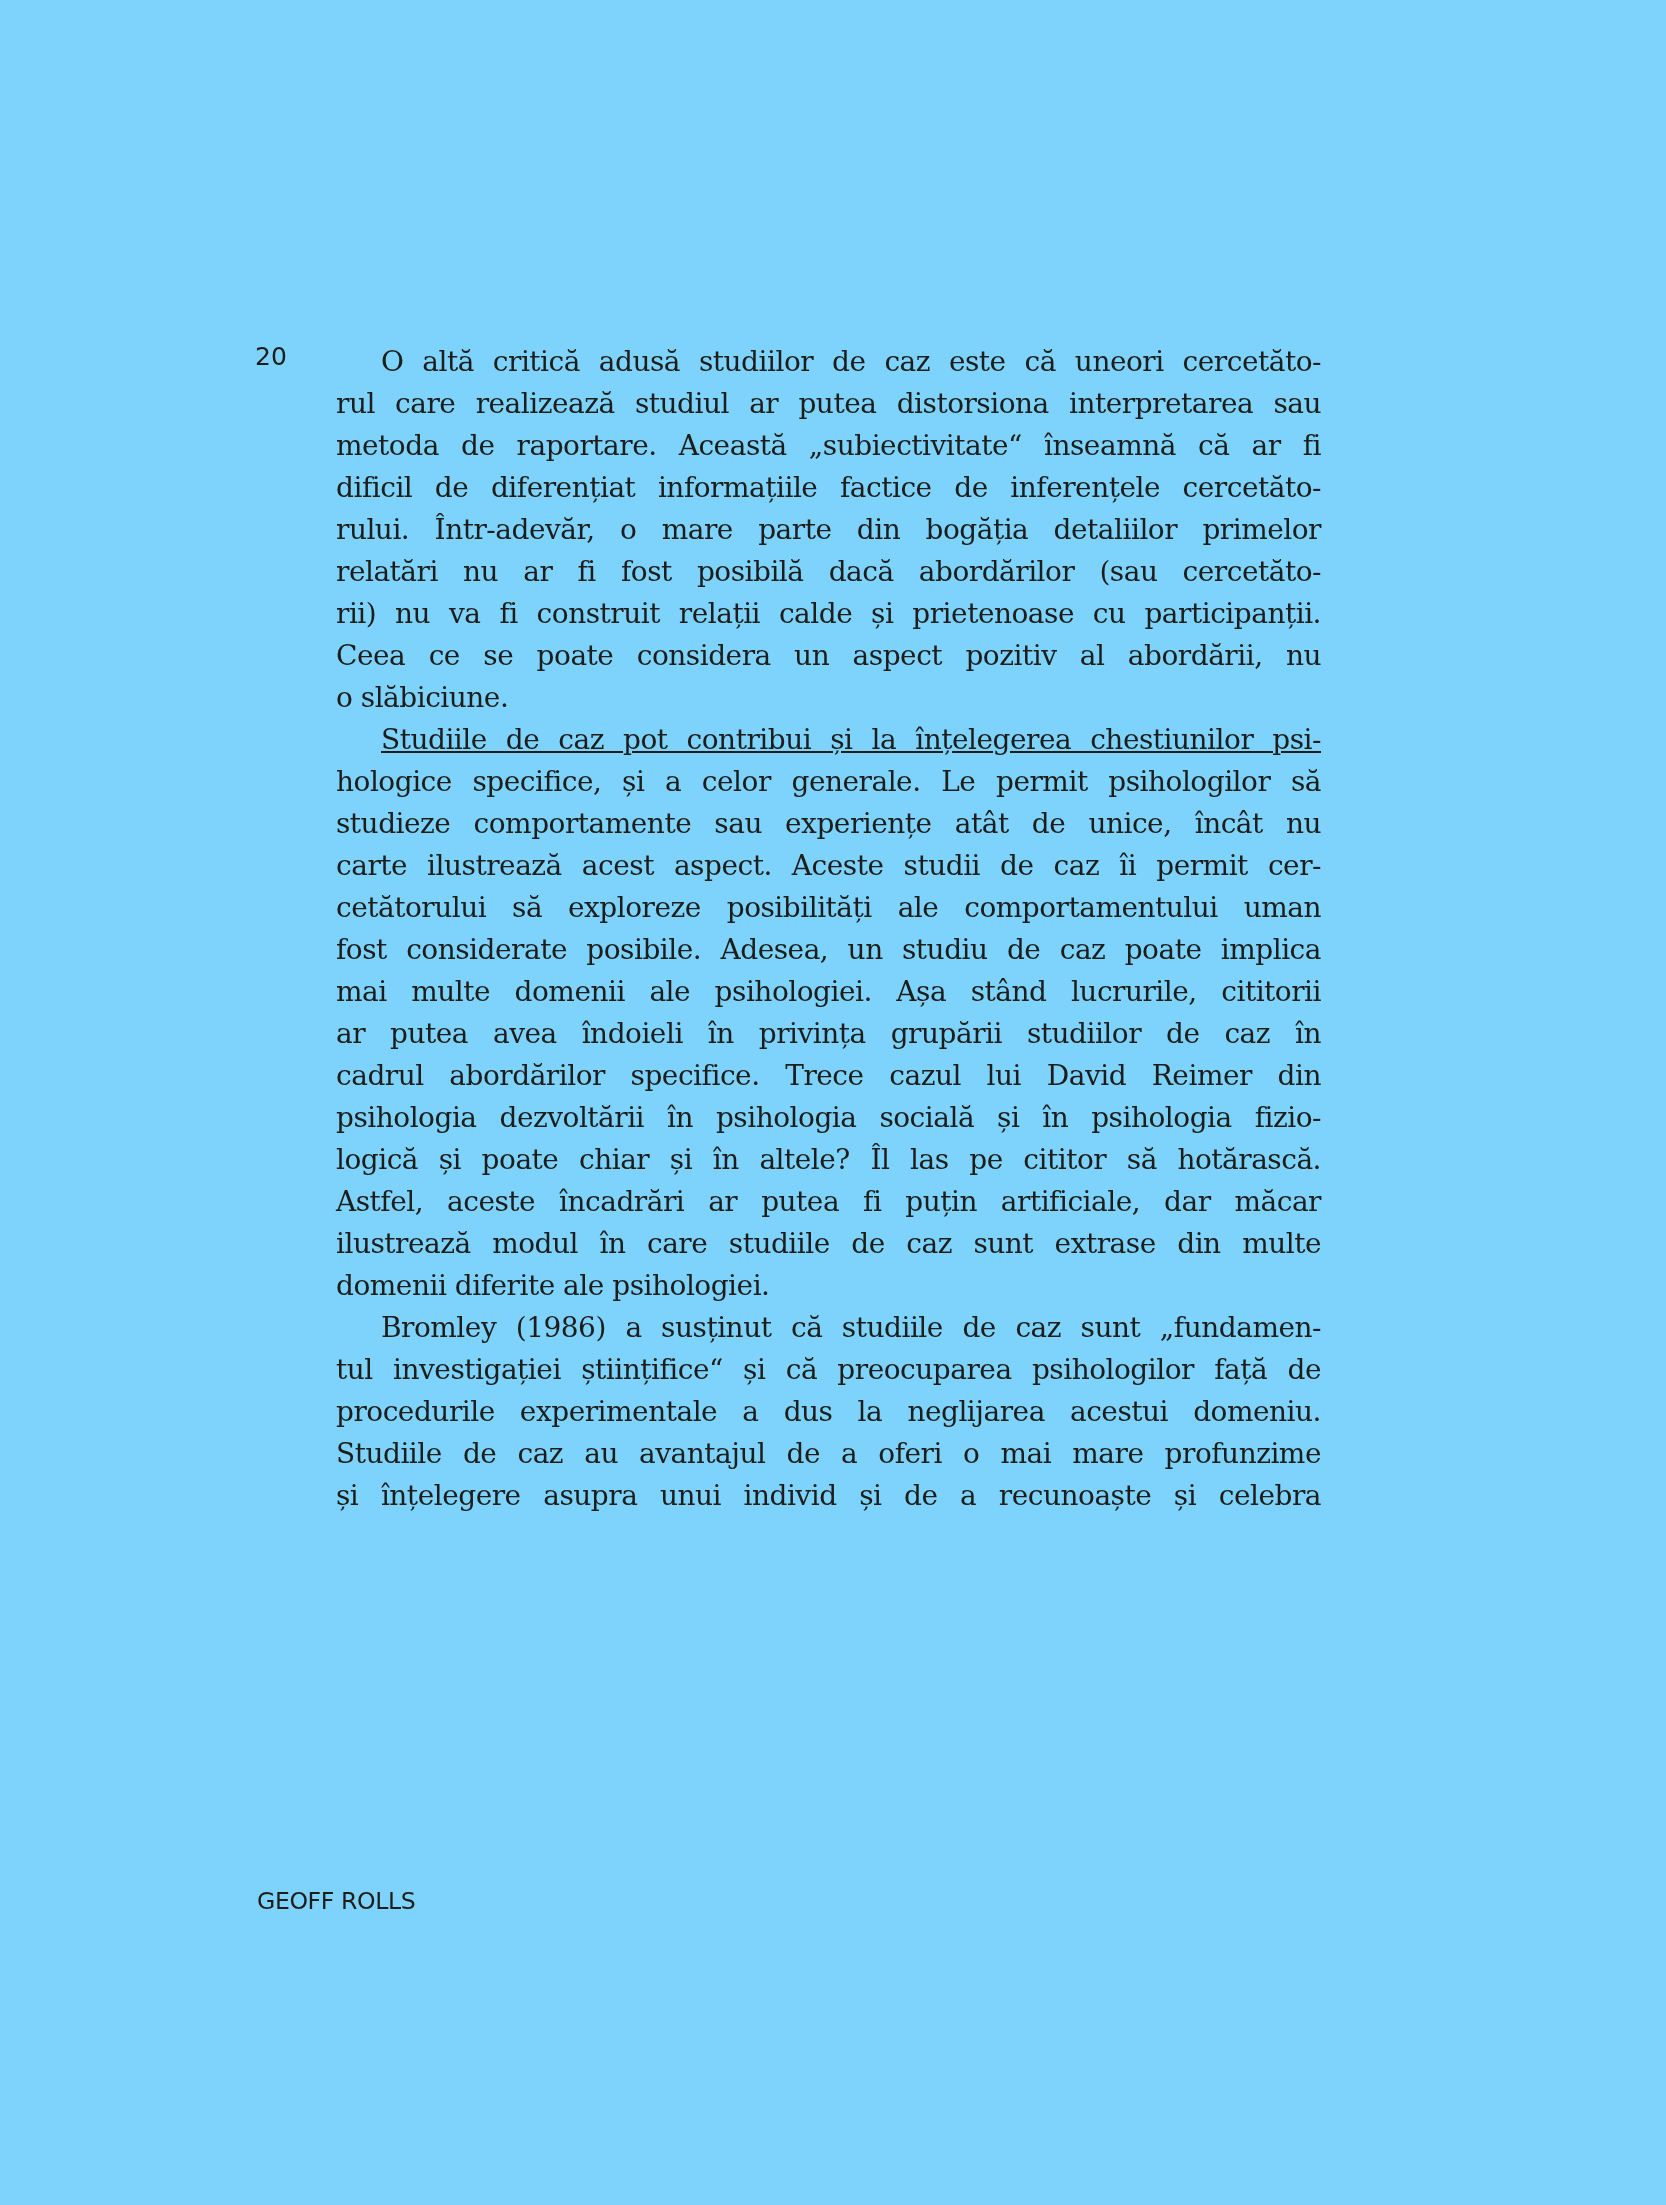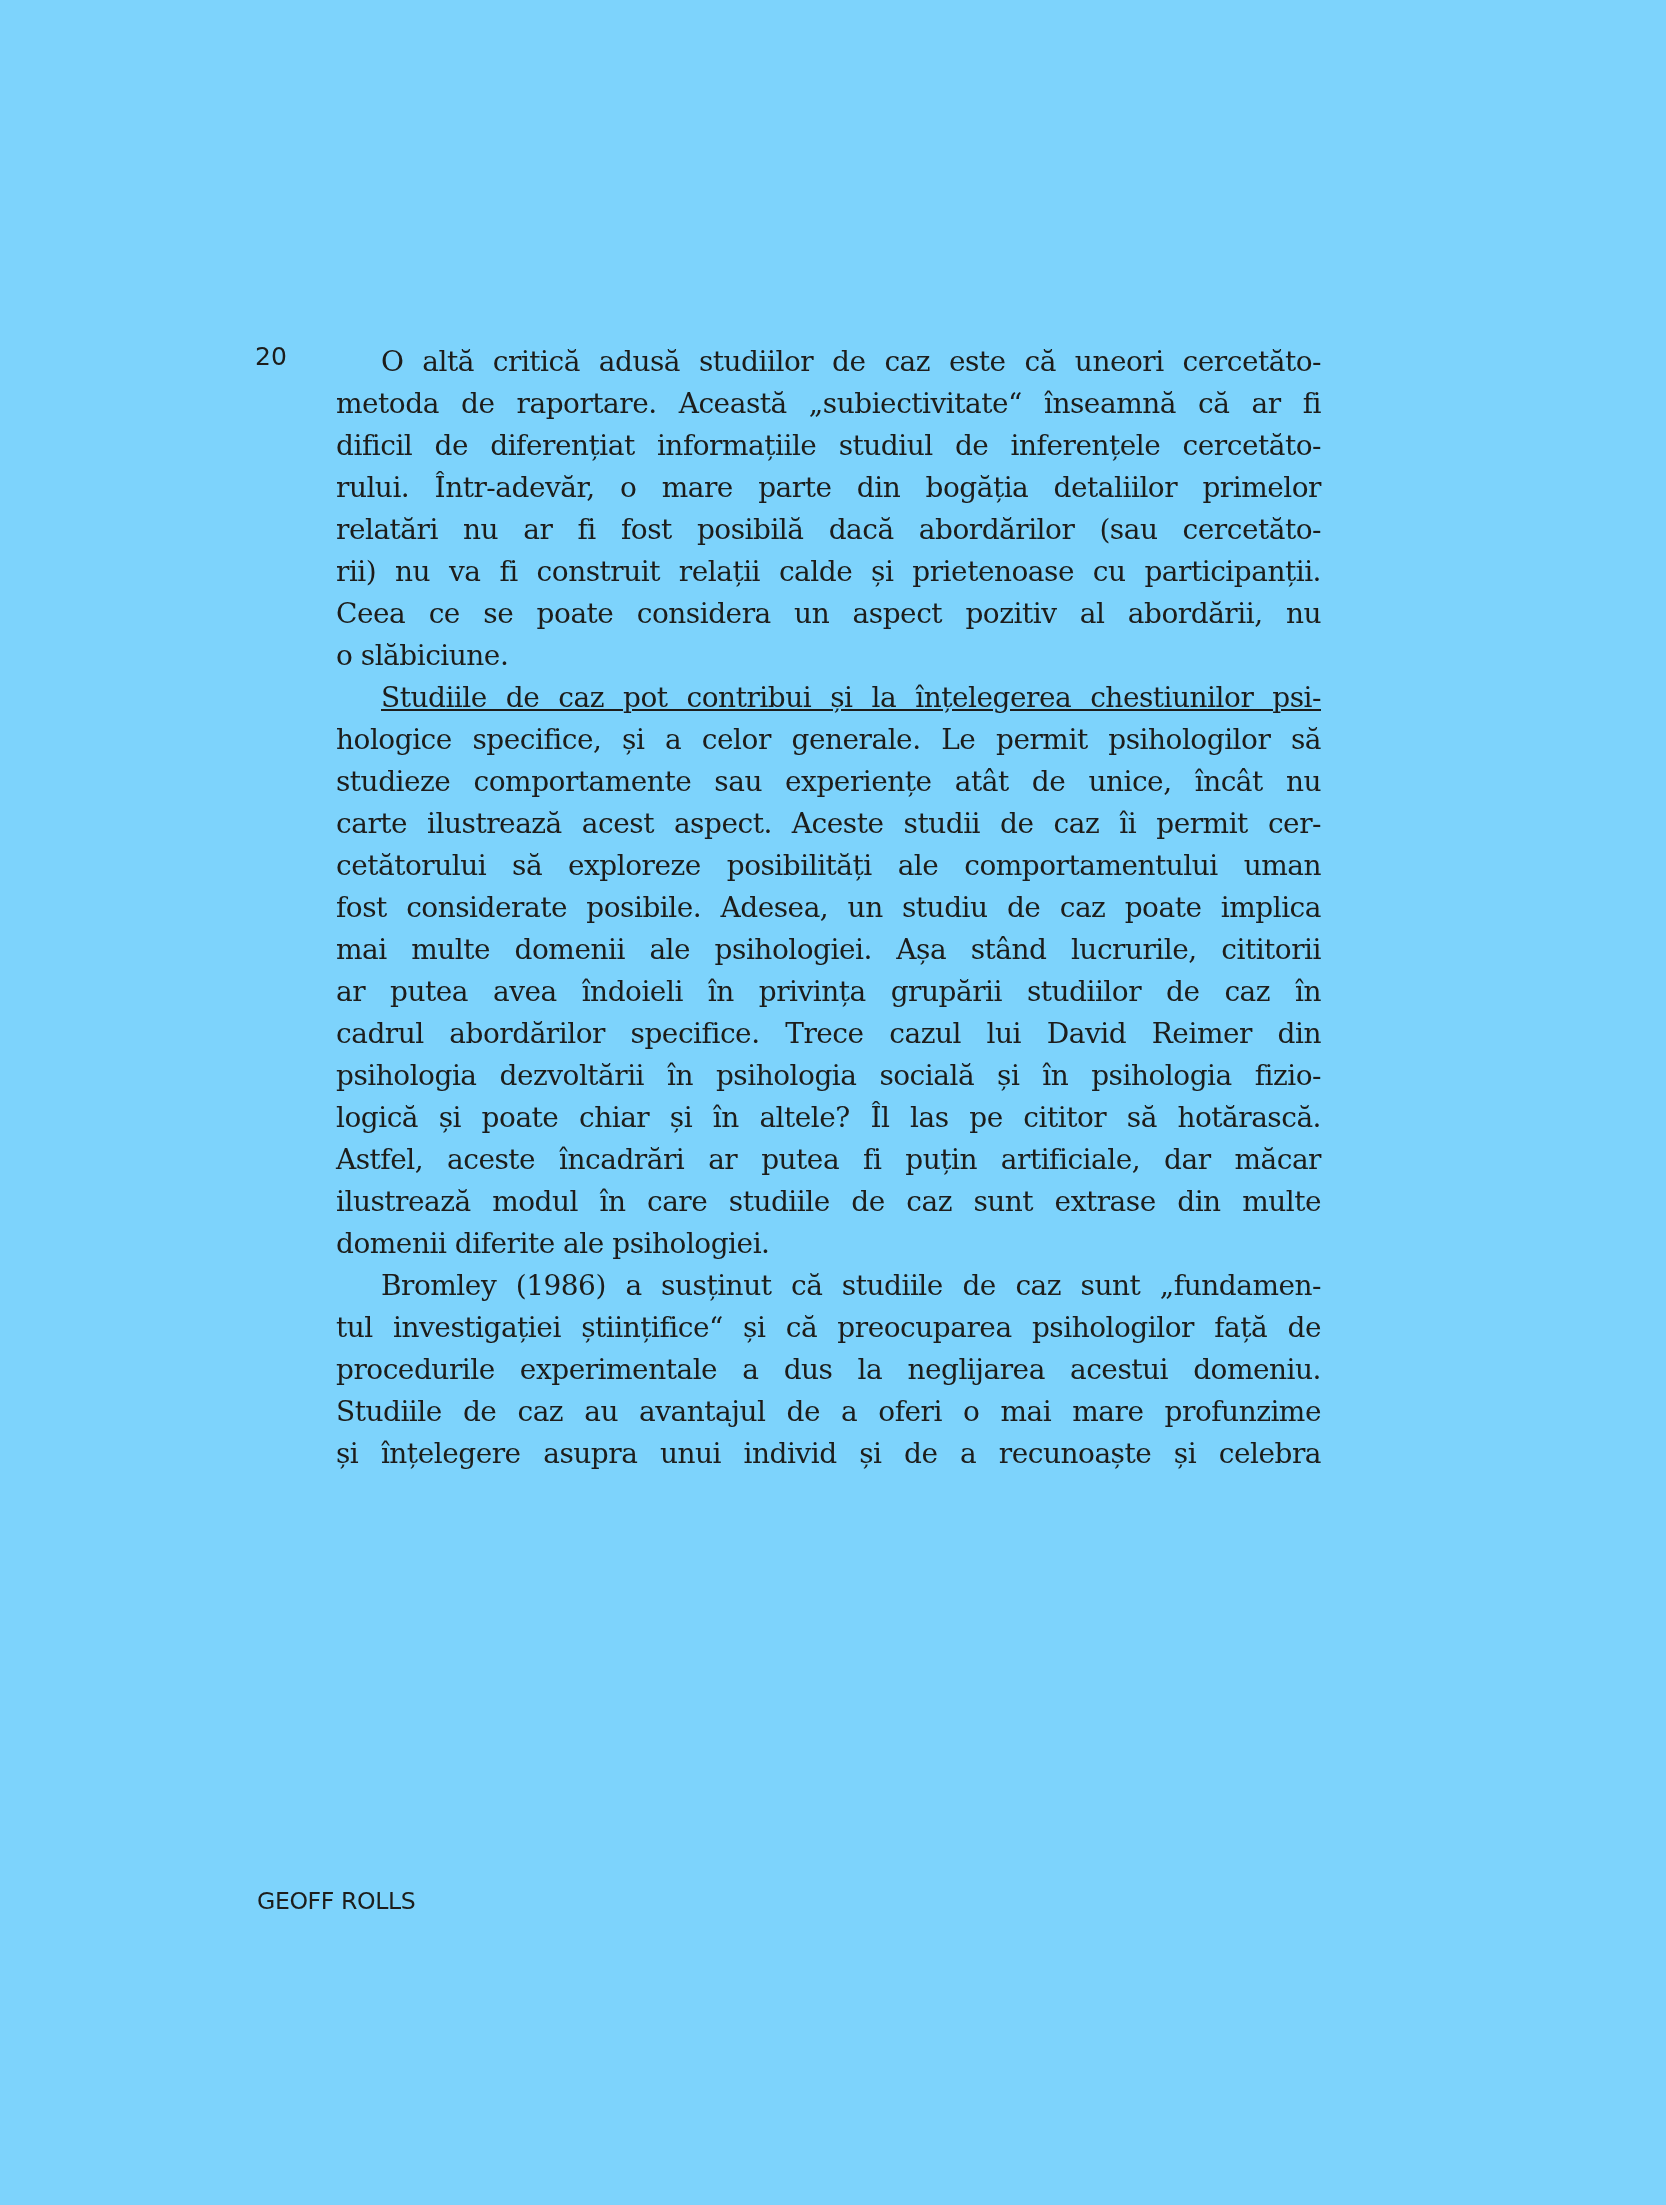--- a/index.html
+++ b/index.html
@@ -30,22 +30,23 @@
 </style>
 </head>
 <body>
 
 <div class="page">
   <div class="page-number">20</div>
 
   <div class="body-text">
     <div>
       <span class="line indent" style="white-space: nowrap;">O altă critică adusă studiilor de caz este că uneori cercetăto-</span>
+      <span class="line" style="white-space: nowrap;">rul care realizează studiul ar putea distorsiona interpretarea sau</span>
       <span class="line" style="white-space: nowrap;">metoda de raportare. Această „subiectivitate“ înseamnă că ar fi</span>
-      <span class="line" style="white-space: nowrap;">dificil de diferențiat informațiile studiul de inferențele cercetăto-</span>
+      <span class="line" style="white-space: nowrap;">dificil de diferențiat informațiile factice de inferențele cercetăto-</span>
       <span class="line" style="white-space: nowrap;">rului. Într-adevăr, o mare parte din bogăția detaliilor primelor</span>
       <span class="line" style="white-space: nowrap;">relatări nu ar fi fost posibilă dacă abordărilor (sau cercetăto-</span>
       <span class="line" style="white-space: nowrap;">rii) nu va fi construit relații calde și prietenoase cu participanții.</span>
       <span class="line" style="white-space: nowrap;">Ceea ce se poate considera un aspect pozitiv al abordării, nu</span>
       <span class="line last" style="white-space: nowrap;">o slăbiciune.</span>
     </div>
     <div>
       <span class="line indent" style="white-space: nowrap; text-decoration: underline;">Studiile de caz pot contribui și la înțelegerea chestiunilor psi-</span>
       <span class="line" style="white-space: nowrap;">hologice specifice, și a celor generale. Le permit psihologilor să</span>
       <span class="line" style="white-space: nowrap;">studieze comportamente sau experiențe atât de unice, încât nu</span>

